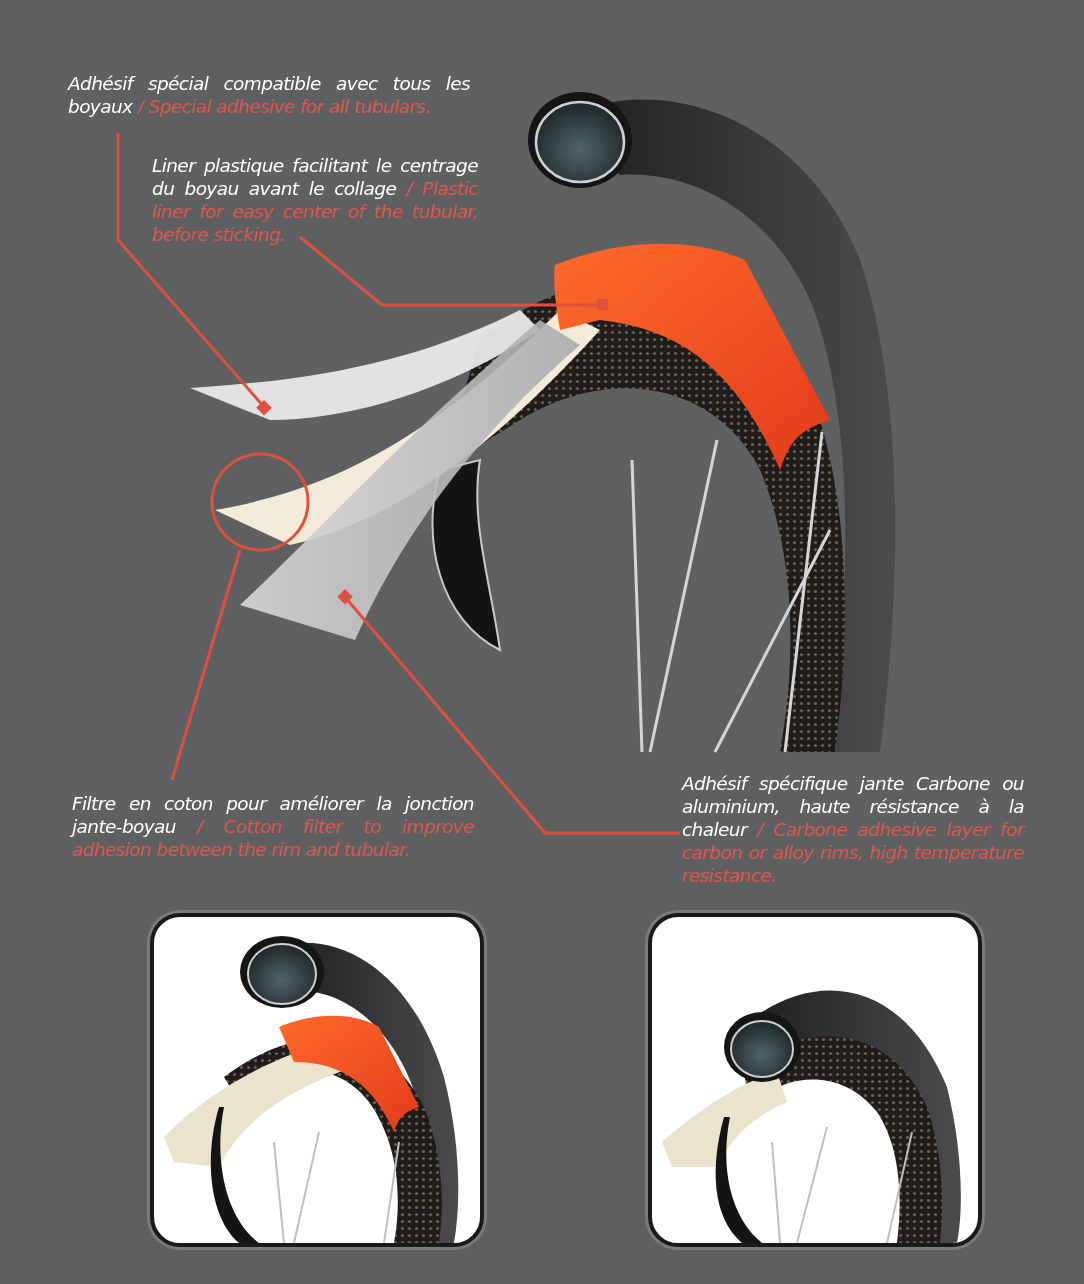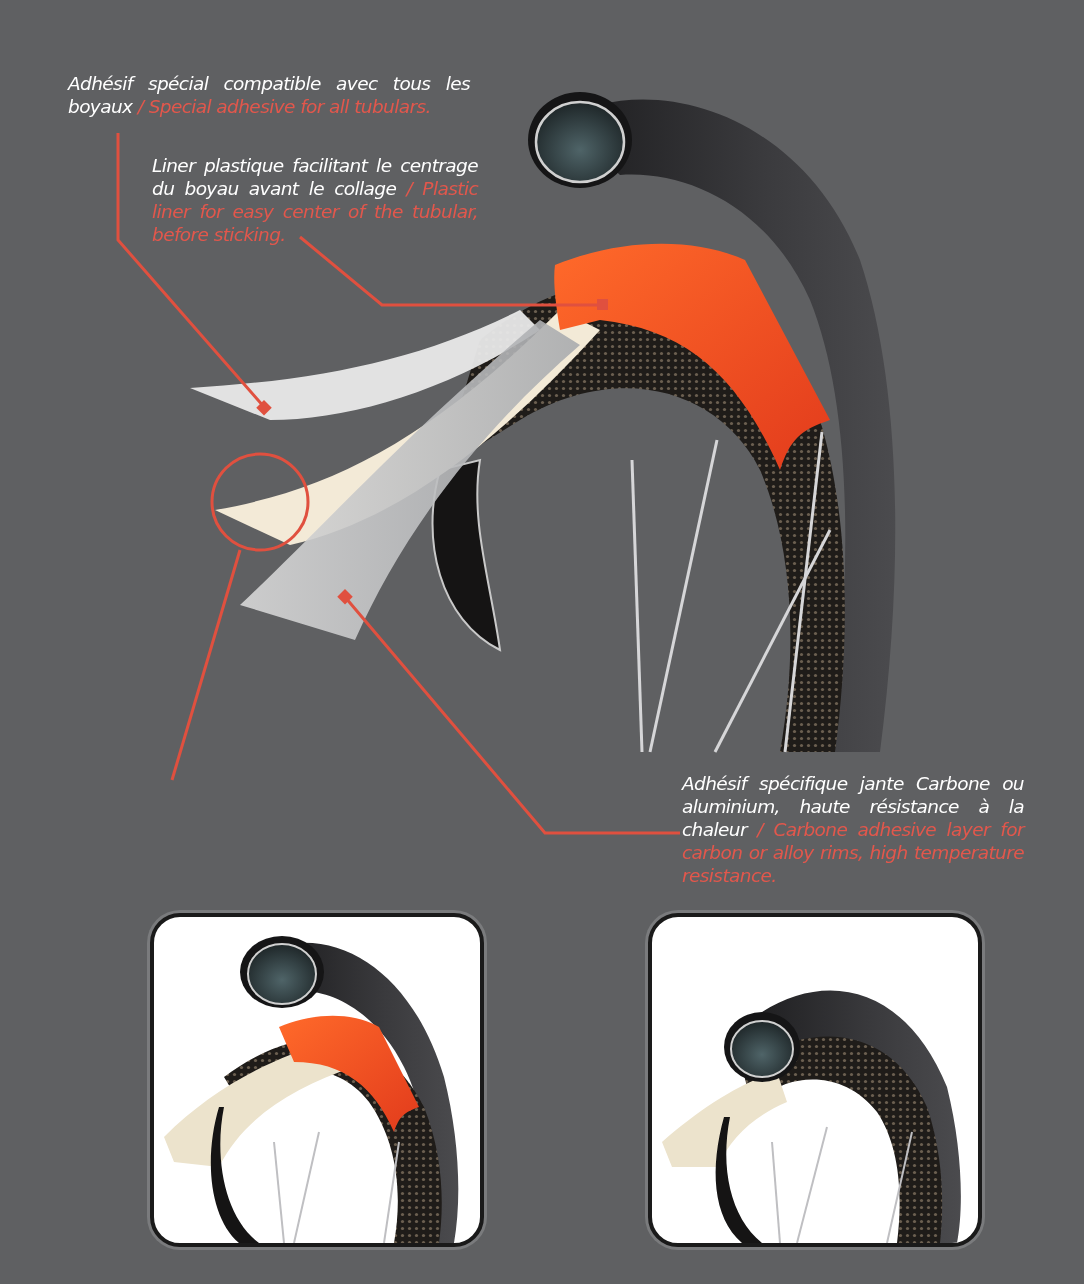--- a/index.html
+++ b/index.html
@@ -77,20 +77,23 @@
   </svg>
 
   <div class="label" style="left:68px; top:72px; width:402px;">
     <span>Adhésif spécial compatible avec tous les boyaux</span><span class="en"> / </span><span class="en">Special adhesive for all tubulars.</span>
   </div>
 
   <div class="label" style="left:152px; top:142px; width:326px;margin-top:12px;">
     <span>Liner plastique facilitant le centrage du boyau avant le collage</span><span class="en"> / </span><span class="en">Plastic liner for easy center of the tubular, before sticking.</span>
   </div>
 
+  <div class="label" style="left:72px; top:792px; width:402px;">
+    <span>Filtre en coton pour améliorer la jonction jante-boyau</span><span class="en"> / </span><span class="en">Cotton filter to improve adhesion between the rim and tubular.</span>
+  </div>
 
   <div class="label" style="left:682px; top:772px; width:342px;">
     <span>Adhésif spécifique jante Carbone ou aluminium, haute résistance à la chaleur</span><span class="en"> / </span><span class="en">Carbone adhesive layer for carbon or alloy rims, high temperature resistance.</span>
   </div>
 
   <div class="panel" style="left:150px; top:913px; width:326px; height:326px;">
     <svg width="326" height="326" viewBox="0 0 326 326">
       <path d="M120,30 C190,10 260,60 290,160 C305,220 308,280 300,326 L270,326 C280,270 275,200 250,150 C220,90 170,70 140,75 Z" fill="url(#tyreGrad)"></path>
       <ellipse cx="128" cy="55" rx="42" ry="36" fill="#151516"></ellipse>
       <ellipse cx="128" cy="57" rx="34" ry="30" fill="url(#tubeIn)" stroke="#d0d0d0" stroke-width="2"></ellipse>

